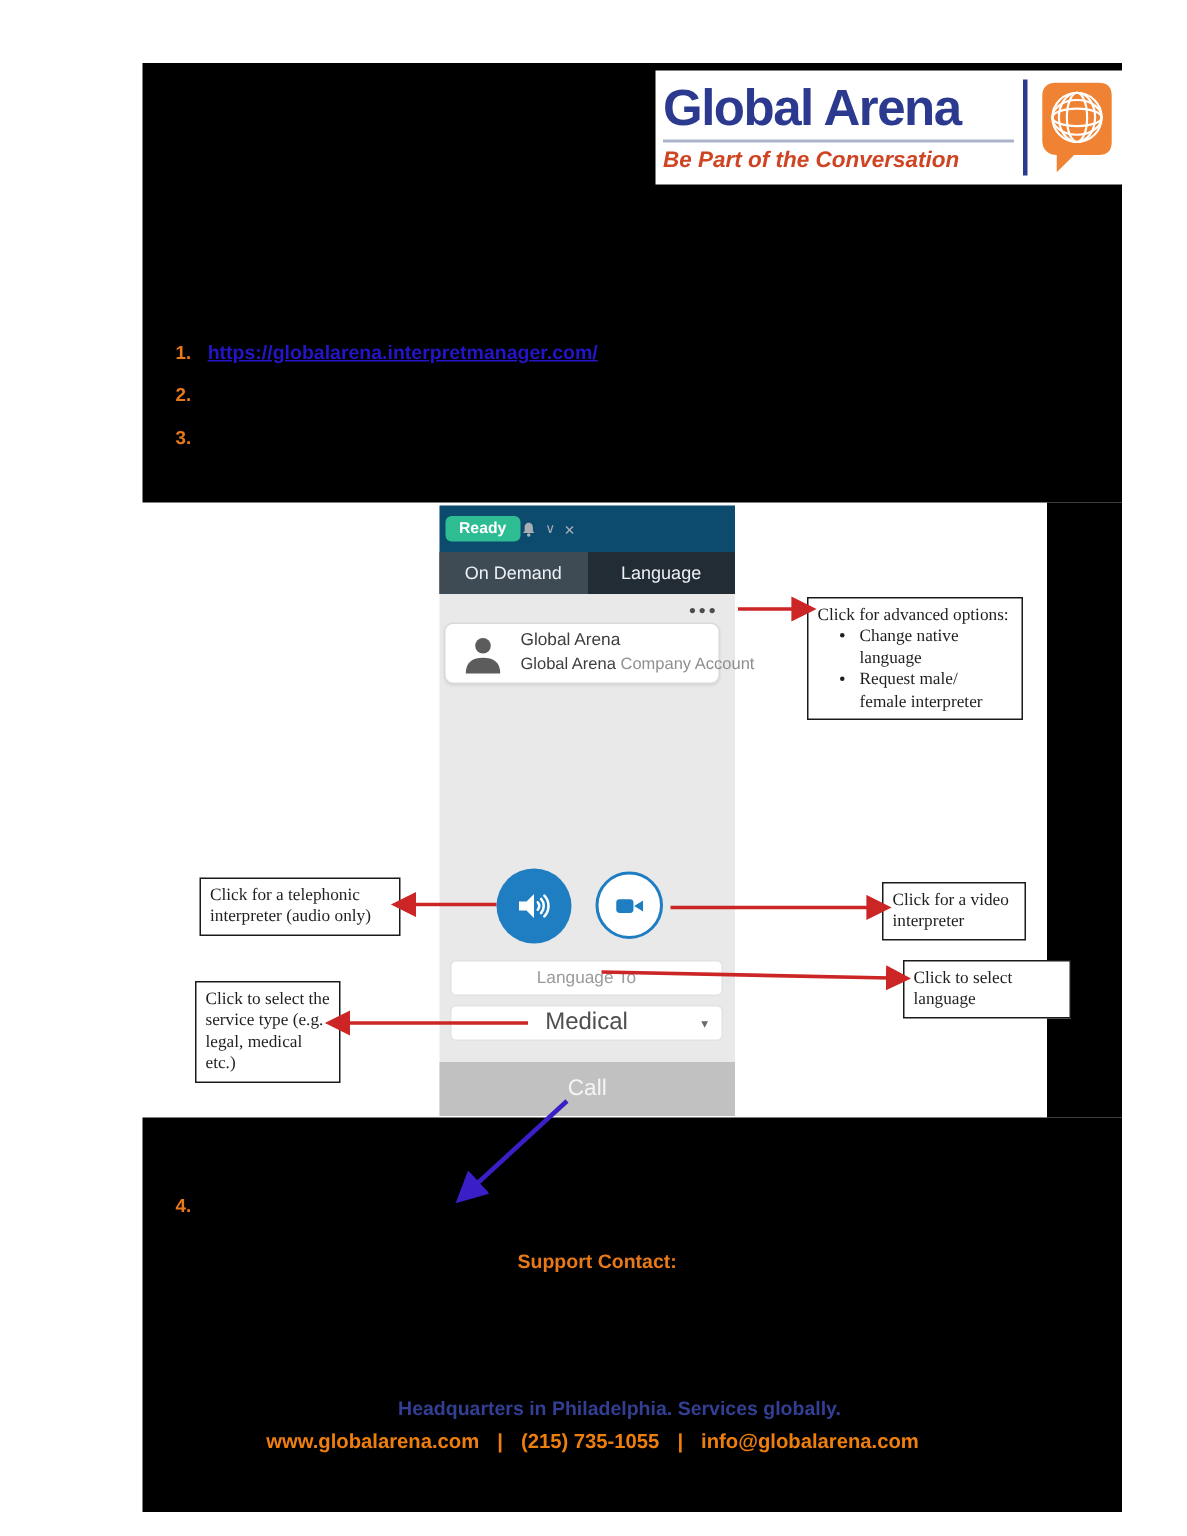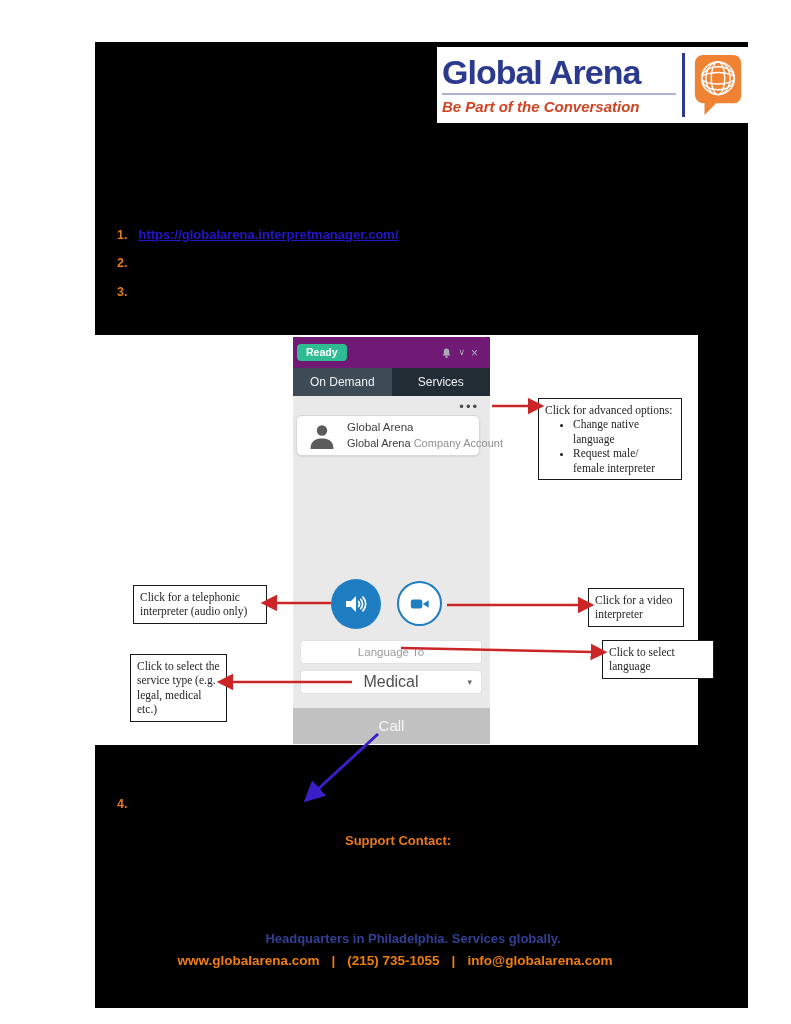--- a/index.html
+++ b/index.html
@@ -23,22 +23,22 @@
   .logo-vline { width:3px; height:64px; background:#2b3a8f; margin:0 6px 0 6px; flex:0 0 auto; }
 
   
   .step { position:absolute; font-size:12.5px; font-weight:bold; color:#e8791a; }
   .step-1 { left:117px; top:227px; } .step-2 { left:117px; top:256px; }
   .step-3 { left:117px; top:285px; } .step-4 { left:117px; top:797px; }
   .step-link { color:#2415c8; text-decoration:underline; margin-left:11px; font-size:13px; font-weight:bold; }
 
   
   .app { position:absolute; left:293px; top:337px; width:197px; height:407px; background:#e9e9e9; }
-  .app-header { position:absolute; left:0; top:0; width:100%; height:31px; background:#701a75;
-    display:flex; align-items:center; justify-content:space-between; padding:0 12px 0 4px; }
+  .app-header { position:absolute; left:0; top:0; width:100%; height:31px; background:#0c4a6e;
+    display:flex; align-items:center; padding:0 12px 0 4px; }
   .ready { background:#2ebd92; color:#fff; font-size:10.5px; font-weight:bold;
     padding:2px 9px 3px; border-radius:4px; }
   .hdr-icons { display:flex; align-items:center; gap:6px; color:#a8aeb4; }
   .hdr-chevron { font-size:9px; line-height:1; }
   .hdr-close { font-size:12px; line-height:1; }
   .app-tabs { position:absolute; left:0; top:31px; width:100%; height:28px; background:#212c35; display:flex; }
   .tab { flex:1; color:#eef1f3; font-size:12px; text-align:center; line-height:28px; cursor:pointer; }
   .tab.active { background:#3e4a54; }
   .app-body { position:absolute; left:0; top:59px; width:100%; height:312px; }
   .more { position:absolute; right:11px; top:3px; color:#4c4c4c; font-size:13px; letter-spacing:2px; }
@@ -132,21 +132,21 @@
         <svg width="11" height="12" viewBox="0 0 12 12">
           <path d="M6 1 C3.8 1 3 2.8 3 4.5 L3 7 L1.8 8.6 L10.2 8.6 L9 7 L9 4.5 C9 2.8 8.2 1 6 1 Z" fill="#a8aeb4"></path>
           <circle cx="6" cy="10" r="1.3" fill="#a8aeb4"></circle>
         </svg>
         <span class="hdr-chevron">∨</span>
         <span class="hdr-close">×</span>
       </span>
     </div>
     <div class="app-tabs">
       <div class="tab active">On Demand</div>
-      <div class="tab">Services</div>
+      <div class="tab">Language</div>
     </div>
     <div class="app-body">
       <div class="more">•••</div>
       <div class="account">
         <svg class="acct-icon" width="30" height="30" viewBox="0 0 30 30">
           <circle cx="15" cy="8.5" r="5.2" fill="#5c5c5c"></circle>
           <path d="M3.5 27 C3.5 19 8.5 16.5 15 16.5 C21.5 16.5 26.5 19 26.5 27 Z" fill="#5c5c5c"></path>
         </svg>
         <div class="acct-l1">Global Arena</div>
         <div class="acct-l2">

